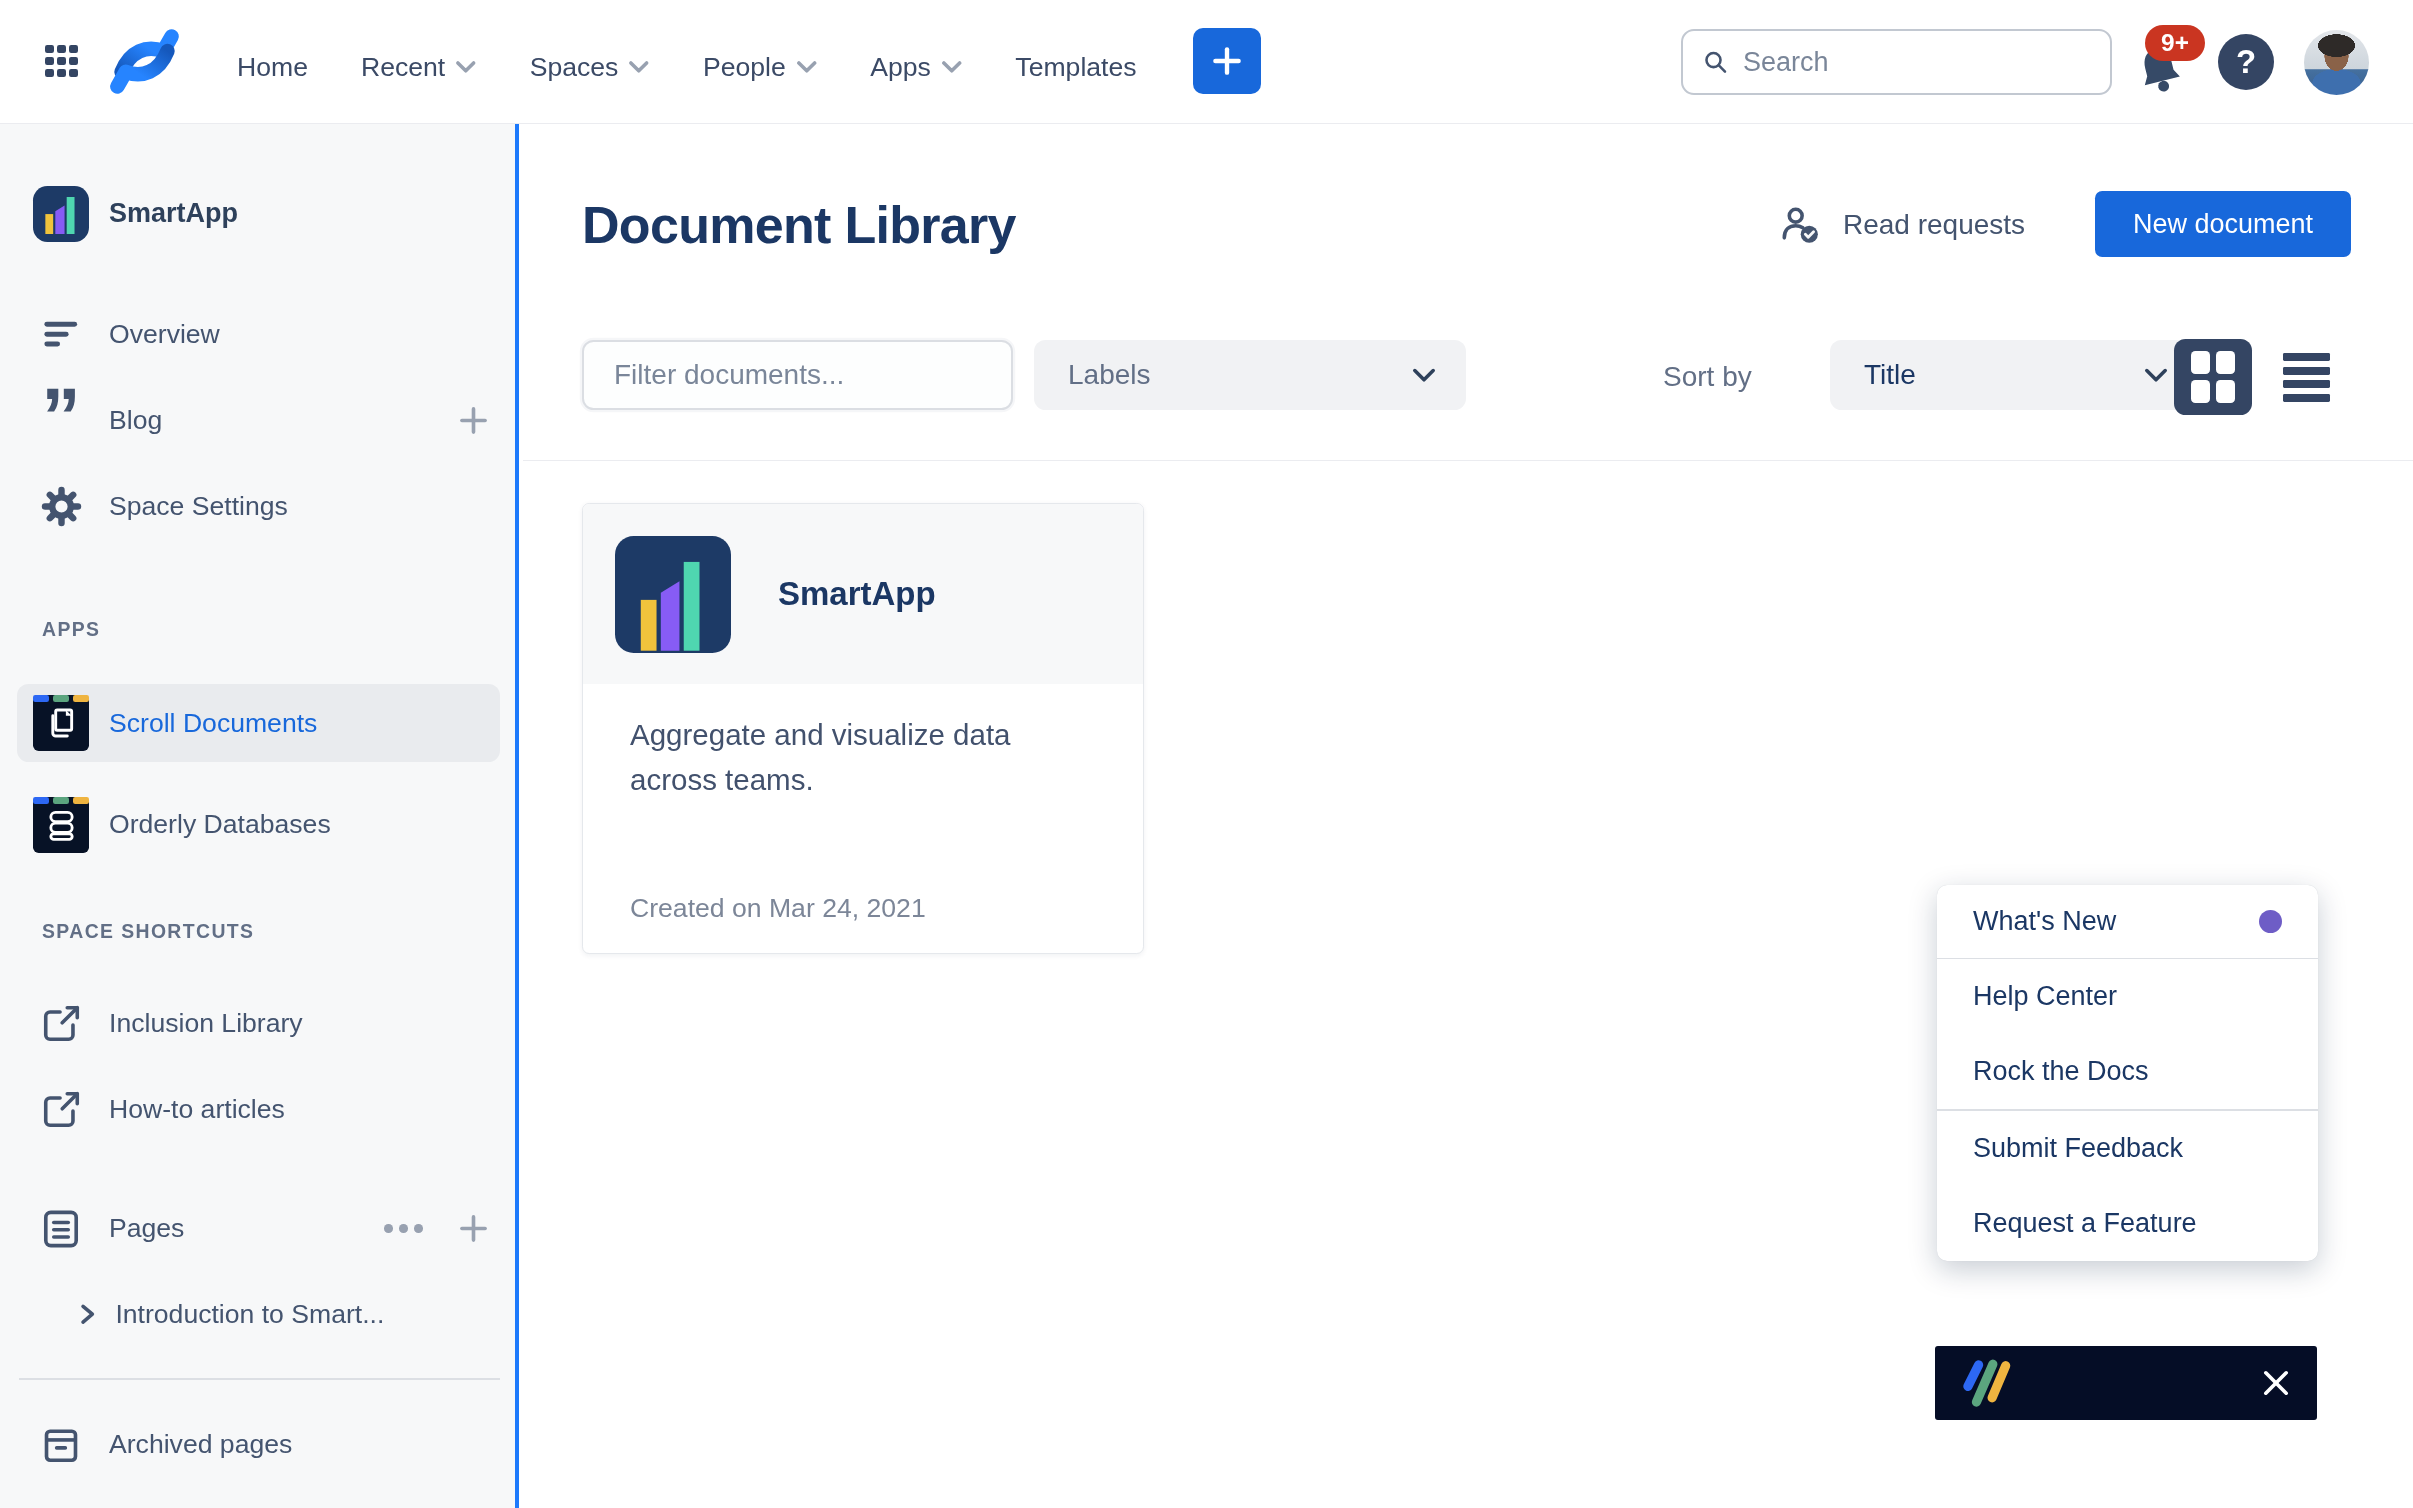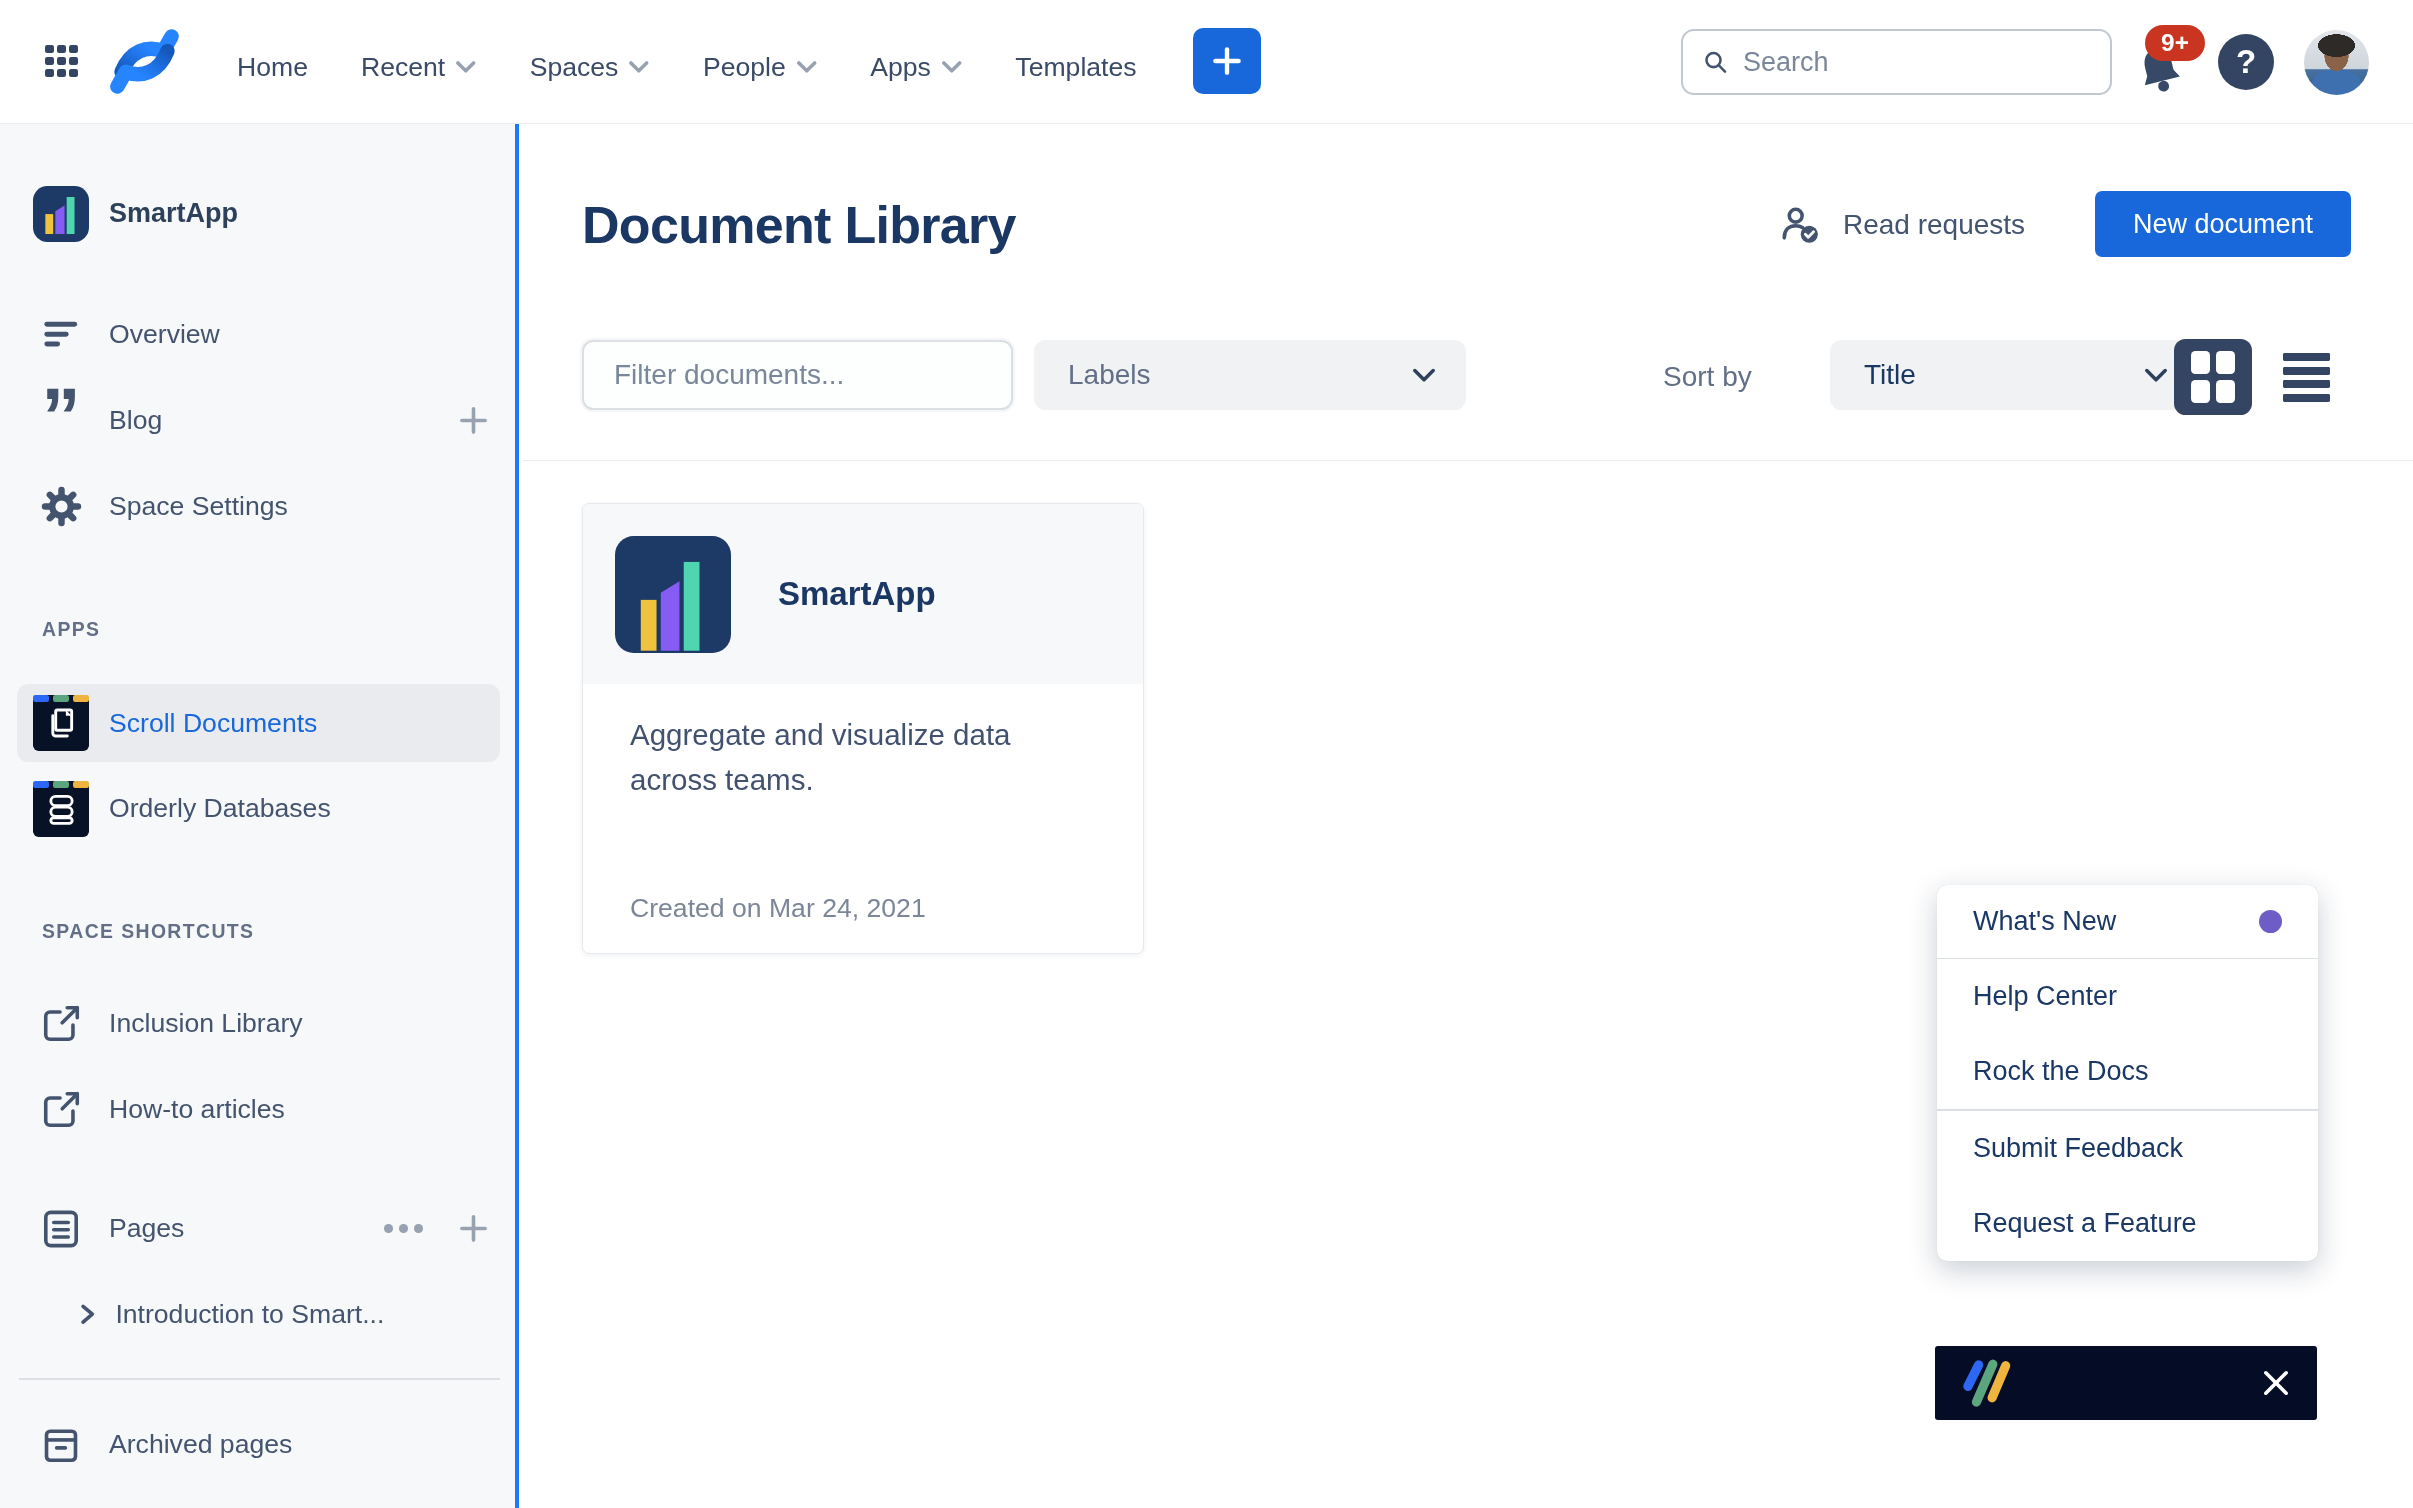--- a/index.html
+++ b/index.html
@@ -299,21 +299,21 @@
           <svg width="29" height="32" viewBox="0 0 40 44">
             <rect x="12" y="4" width="22" height="28" rx="2" fill="none" stroke="#fff" stroke-width="4"></rect>
             <path d="M8 12 L8 36 a4 4 0 0 0 4 4 L28 40" fill="none" stroke="#fff" stroke-width="4" stroke-linecap="round"></path>
             <polygon points="26,4 34,12 26,12" fill="#fff"></polygon>
           </svg>
         </span>
       </span>
       <span class="side-label" style="color:#1868DB;">Scroll Documents</span>
     </div>
 
-    <div class="side-row" style="top:656px;text-align:center;">
+    <div class="side-row" style="top:672px;text-align:center;">
       <span class="side-ic">
         <span class="app-tile">
           <span class="tabs">
               <i style="background:#2D68F4;"></i>
               <i style="background:#5BA57F;"></i>
               <i style="background:#EFB440;"></i>
             </span>
           <svg width="27" height="33" viewBox="0 0 38 46">
             <rect x="4" y="6" width="30" height="13" rx="6.5" fill="none" stroke="#fff" stroke-width="4"></rect>
             <rect x="4" y="21" width="30" height="13" rx="6.5" fill="none" stroke="#fff" stroke-width="4"></rect>

